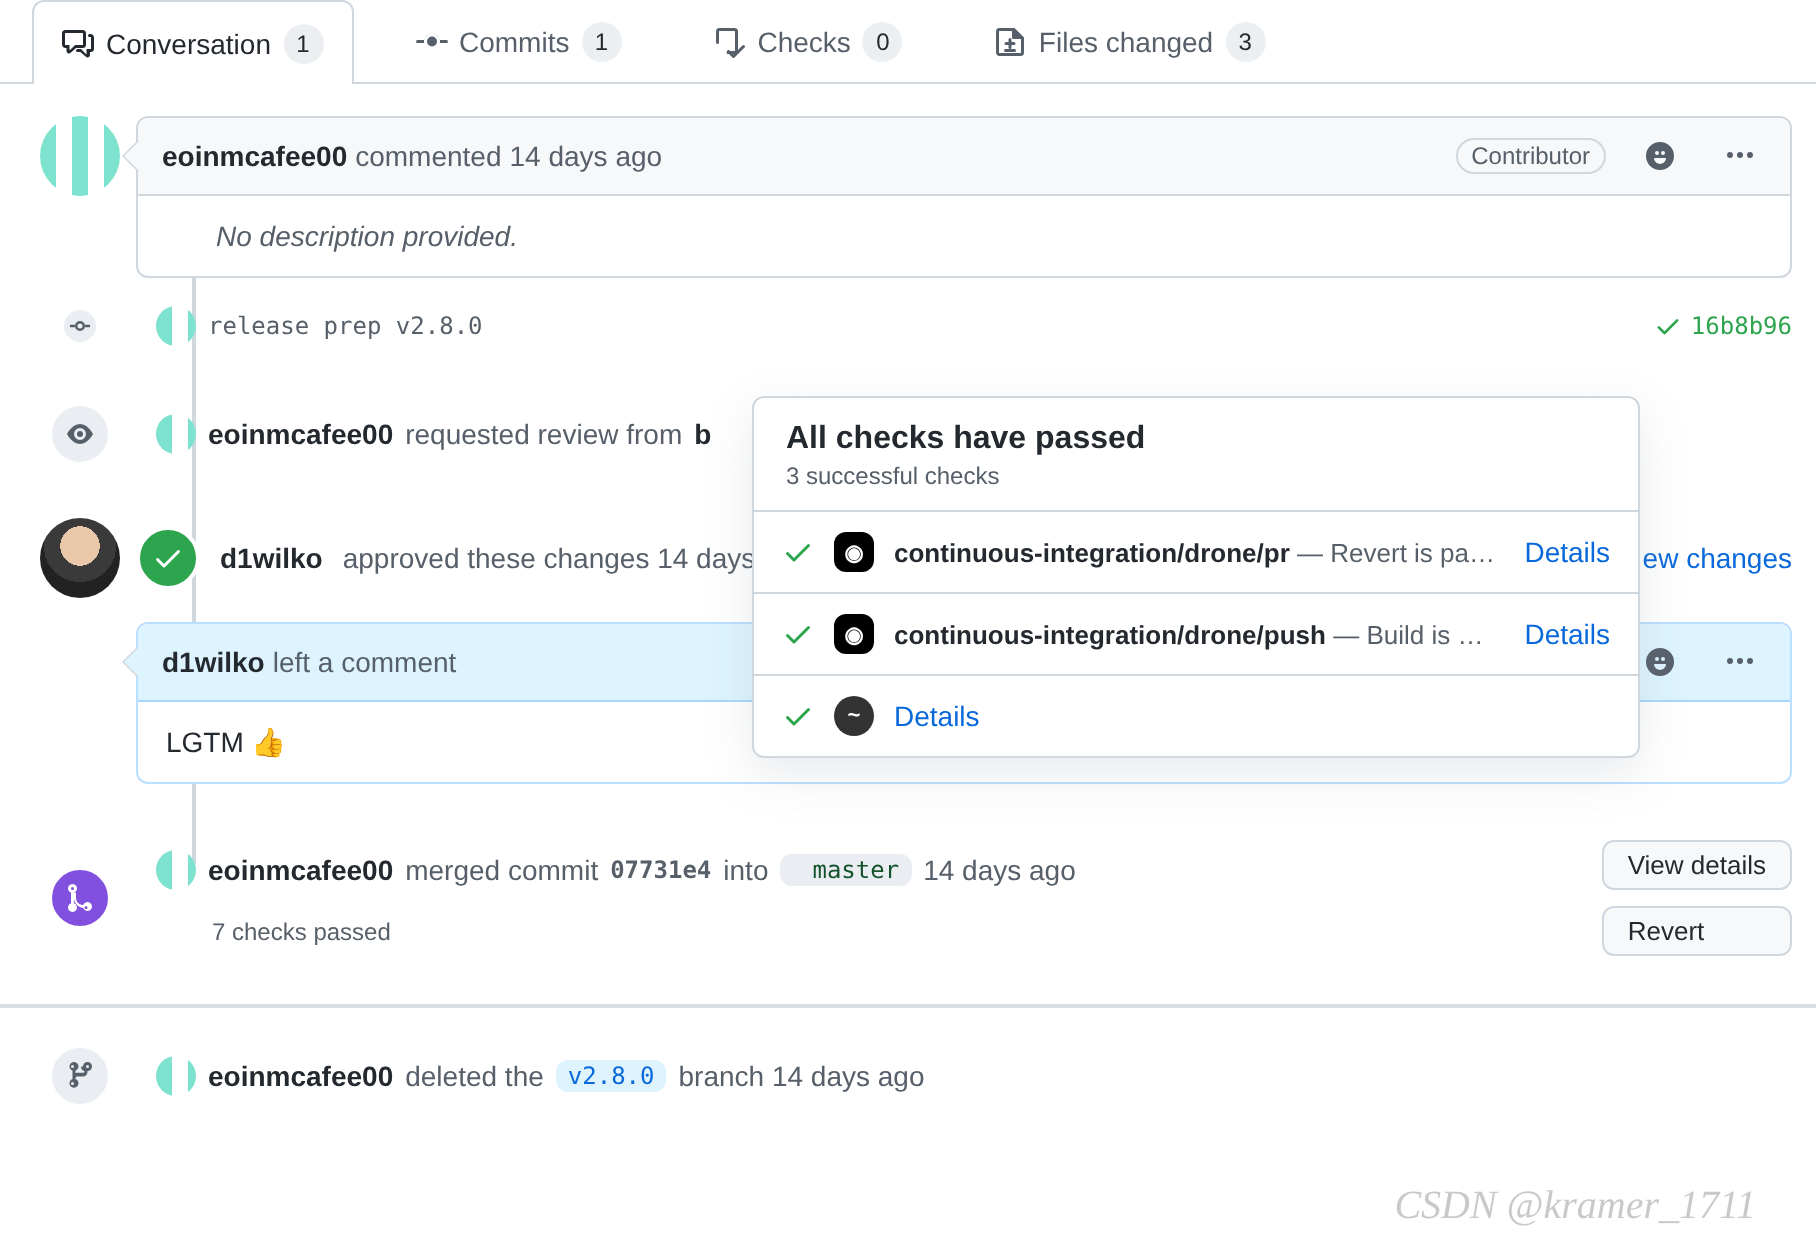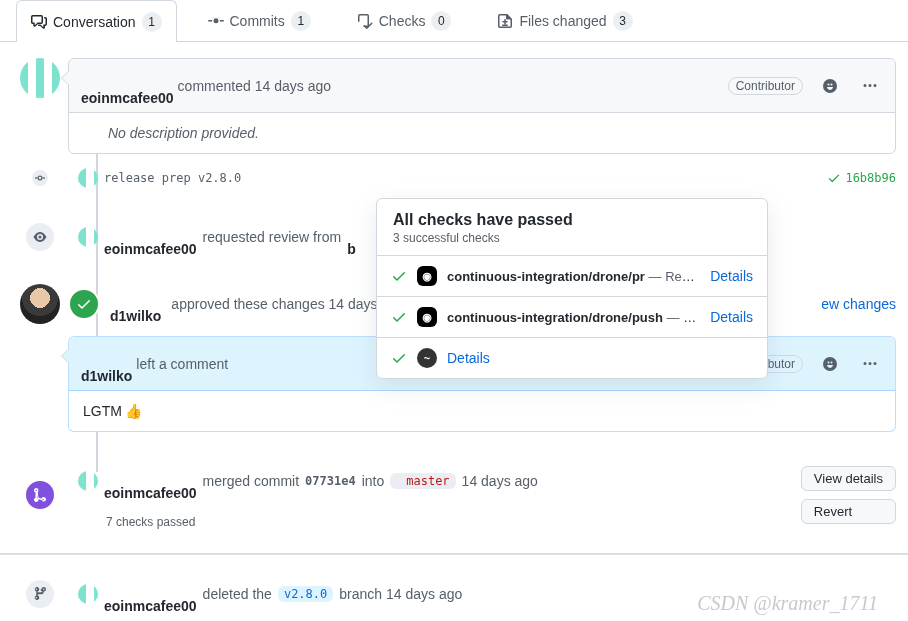--- a/index.html
+++ b/index.html
@@ -18,42 +18,42 @@
 .comment-box { border: 1px solid #d0d7de; border-radius: 6px; background: #fff; }
 .comment-box.caret-left{ position: relative; }
 .comment-box.caret-left::before{ content:""; position:absolute; left:-8px; top:11px; width:0;height:0; border-top:8px solid transparent; border-bottom:8px solid transparent; border-right:8px solid #d0d7de;}
 .comment-box.caret-left::after{ content:""; position:absolute; left:-7px; top:11px; width:0;height:0; border-top:8px solid transparent; border-bottom:8px solid transparent; border-right:8px solid #f6f8fa;}
 .comment-box.blue-head.caret-left::after{ border-right-color:#ddf4ff; }
 .comment-head { display: flex; align-items: center; justify-content: space-between; padding: 6px 12px; background: #f6f8fa; border-bottom: 1px solid #d0d7de; border-radius: 6px 6px 0 0; color: #57606a; }
 .blue-head .comment-head{ background:#ddf4ff; border-color:#54aeff66; }
 .blue-head{ border-color:#54aeff66; }
 .head-left { display: flex; align-items: center; gap: 4px; flex-wrap: wrap; }
 .head-right { display: flex; align-items: center; gap: 14px; }
-.author { font-weight: 600; color: #24292f; margin-top: 25px; }
+.author { font-weight: 600; color: #24292f; }
 .badge { font-size: 12px; padding: 1px 7px; border: 1px solid #d0d7de; border-radius: 2em; color: #57606a; }
 .iconbtn { width: 26px; height: 26px; display: inline-flex; align-items: center; justify-content: center; border-radius: 6px; cursor: pointer; color:#57606a; }
 .iconbtn svg{ width:16px; height:16px; fill:currentColor; }
 .comment-body { padding: 12px 14px; }
 .muted-italic { color: #57606a; font-style: italic; margin-left: 25px; }
 .timeline-item { display: flex; align-items: center; gap: 10px; padding: 14px 0 14px 0; }
 .timeline-line { width: 56px; display: flex; justify-content: center; flex-shrink: 0; }
 .badge-circle { width: 32px; height: 32px; border-radius: 50%; display: flex; align-items: center; justify-content: center; background: #eaeef2; border: 2px solid #fff; color:#57606a; flex-shrink:0; }
 .badge-circle.small{ width:16px; height:16px; border:none; background: #eaeef2;}
 .badge-circle svg{ width:16px; height:16px; fill:currentColor;}
 .badge-circle.green{ background:#2da44e; color:#fff; }
 .badge-circle.purple{ background:#8250df; color:#fff; }
 .timeline-text { display: flex; align-items: center; gap: 6px; flex: 1; color: #57606a; flex-wrap: wrap; min-width:0; }
 .mono { font-family: ui-monospace, SFMono-Regular, Menlo, monospace; font-size: 12px; }
 .codechip { font-family: ui-monospace, SFMono-Regular, Menlo, monospace; font-size: 12px; background: #ddf4ff; color: #0969da; padding: 1px 6px; border-radius: 6px; }
-.codechip.gray{ background:#eaeef2; color:#b91c1c;padding-left:16px;}
+.codechip.gray{ background:#eaeef2; color:#14532d;padding-left:16px;}
 .hashlink { color: #2da44e; font-family: ui-monospace, monospace; font-size: 12px; display:inline-flex; align-items:center; gap:4px;}
 .hashlink svg{width:14px;height:14px;fill:currentColor;}
 .btn { display: inline-flex; align-items: center; padding: 4px 12px; font-size: 13px; background: #f6f8fa; border: 1px solid #d0d7de; border-radius: 6px; color: #24292f; cursor: pointer; font-weight:500; }
 .link { color: #0969da; cursor: pointer; }
-.popup { position: absolute; left: 376px; top: 156px; width: 392px; background: #fff; border: 1px solid #d0d7de; border-radius: 6px; box-shadow: 0 8px 24px rgba(140,149,159,.2); z-index: 10; }
+.popup { position: absolute; left: 376px; top: 156px; width: 444px; background: #fff; border: 1px solid #d0d7de; border-radius: 6px; box-shadow: 0 8px 24px rgba(140,149,159,.2); z-index: 10; }
 .popup-head { padding: 12px 16px 10px; }
 .popup-title { font-size: 16px; font-weight: 600; margin-bottom: 2px; }
 .popup-sub { font-size: 12px; color: #57606a; }
 .check-row { display: flex; align-items: center; gap: 10px; padding: 10px 14px; border-top: 1px solid #d0d7de; }
 .check-mark { color: #2da44e; width:16px;height:16px;}
 .check-mark svg{width:16px;height:16px;fill:currentColor;}
 .check-icon { width: 20px; height: 20px; border-radius: 6px; background: #000; color:#fff; display:flex;align-items:center;justify-content:center;font-size:11px;font-weight:600;}
 .check-name { font-weight: 600; }
 .check-desc { color: #57606a; }
 .check-text { flex: 1; white-space: nowrap; overflow: hidden; text-overflow: ellipsis; font-size:13px; }

